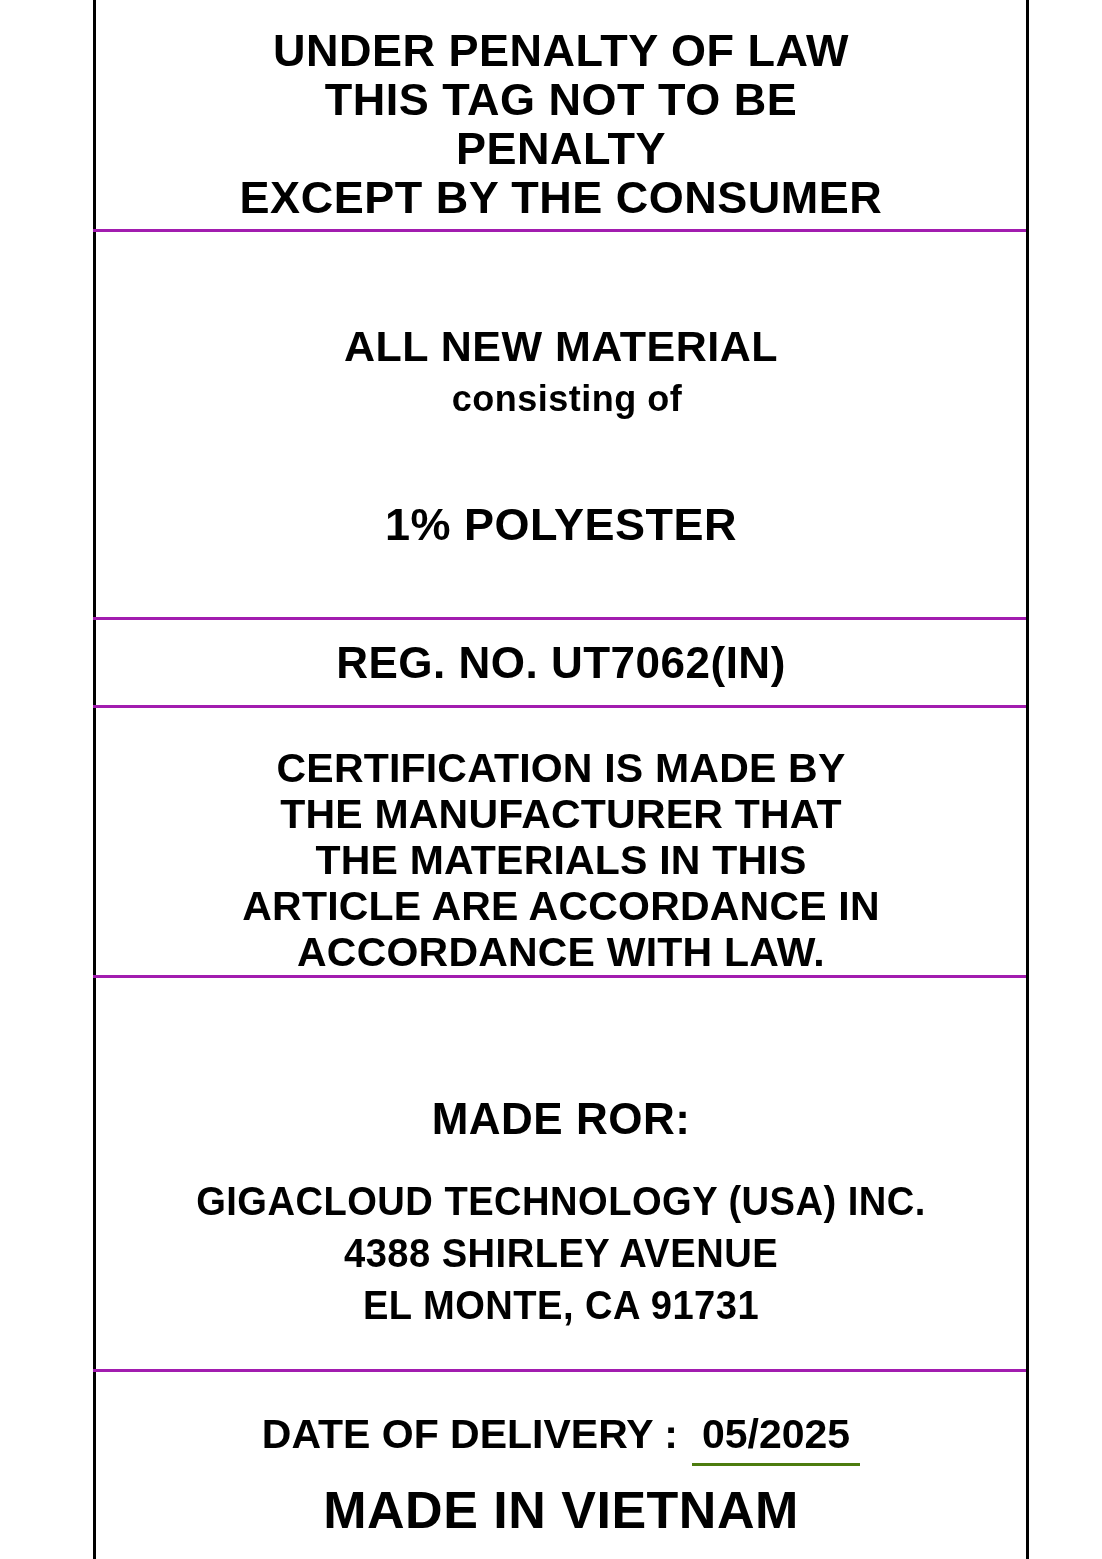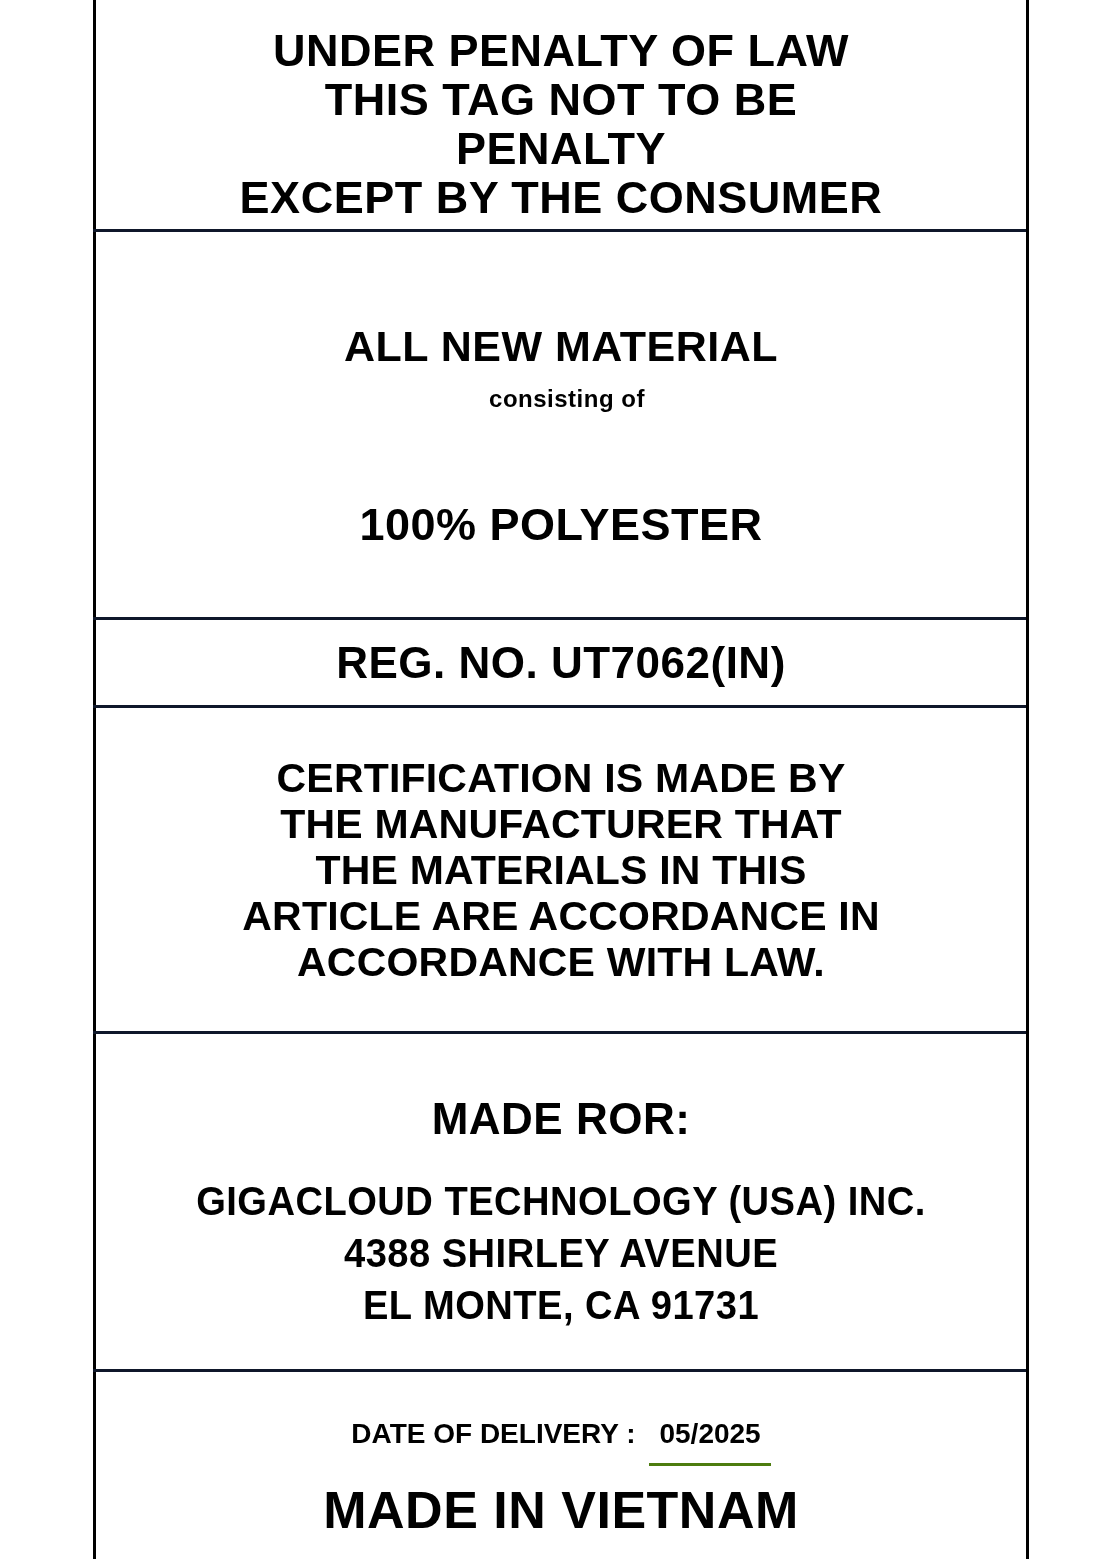--- a/index.html
+++ b/index.html
@@ -35,21 +35,21 @@
   }
   .tag::before { left: 93px; }
   .tag::after  { right: 73px; }
 
   .band {
     position: absolute;
     left: 93px;
     right: 73px;
     box-sizing: border-box;
     text-align: center;
-    border-bottom: 3px solid #0f172a;
+    border-bottom: 3px solid #a21caf;
     display: flex;
     flex-direction: column;
     justify-content: center;
     align-items: center;
   }
   .band.no-rule { border-bottom: none; }
 
   .line {
     display: block;
     width: 100%;
@@ -59,43 +59,43 @@
     letter-spacing: 0.5px;
   }
 
   
   #sec-penalty { top: 0; height: 232px; padding-top: 18px; }
   #sec-penalty .line { font-size: 45px; line-height: 49px; }
 
   
   #sec-material { top: 232px; height: 388px; }
   #sec-material .l1 { font-size: 43px; line-height: 58px; margin-top: 22px; }
-  #sec-material .l2 { font-size: 24px; line-height: 48px; margin-left: 12px; }
+  #sec-material .l2 { font-size: 36px; line-height: 48px; margin-left: 12px; }
   #sec-material .l3 { font-size: 45px; line-height: 60px; margin-top: 72px; }
 
   
   #sec-reg { top: 620px; height: 88px; }
   #sec-reg .line { font-size: 44px; line-height: 50px; text-align: center; }
 
   
-  #sec-cert { top: 708px; height: 326px; }
+  #sec-cert { top: 708px; height: 270px; justify-content: flex-end; }
   #sec-cert .line { font-size: 41px; line-height: 46px; letter-spacing: 0.2px; }
 
   
   #sec-made { top: 1010px; height: 362px; }
   #sec-made .heading { font-size: 44px; line-height: 52px; margin-top: 44px; margin-bottom: 30px; }
   #sec-made .addr { font-size: 41px; line-height: 52px; font-weight: bold; font-stretch: condensed; transform: scaleX(0.93); }
 
   
   #sec-foot { top: 1372px; height: 187px; }
   .delivery {
     display: flex;
     justify-content: center;
     align-items: baseline;
-    font-size: 28px;
+    font-size: 41px;
     line-height: 54px;
     font-weight: bold;
     margin-top: 14px;
   }
   .delivery .label { margin-right: 14px; }
   .delivery .value {
     border-bottom: 3px solid #4d7c0f;
     padding: 0 10px 2px 10px;
   }
   #sec-foot .origin { font-size: 52px; line-height: 56px; margin-top: 16px; }
@@ -108,21 +108,21 @@
   <section class="band" id="sec-penalty">
     <span class="line">UNDER PENALTY OF LAW</span>
     <span class="line">THIS TAG NOT TO BE</span>
     <span class="line">PENALTY</span>
     <span class="line">EXCEPT BY THE CONSUMER</span>
   </section>
 
   <section class="band" id="sec-material">
     <span class="line l1">ALL NEW MATERIAL</span>
     <span class="line l2">consisting of</span>
-    <span class="line l3">100% POLYESTER</span>
+    <span class="line l3">1% POLYESTER</span>
   </section>
 
   <section class="band" id="sec-reg">
     <span class="line">REG. NO. UT7062(IN)</span>
   </section>
 
   <section class="band" id="sec-cert">
     <span class="line">CERTIFICATION IS MADE BY</span>
     <span class="line">THE MANUFACTURER THAT</span>
     <span class="line">THE MATERIALS IN THIS</span>

